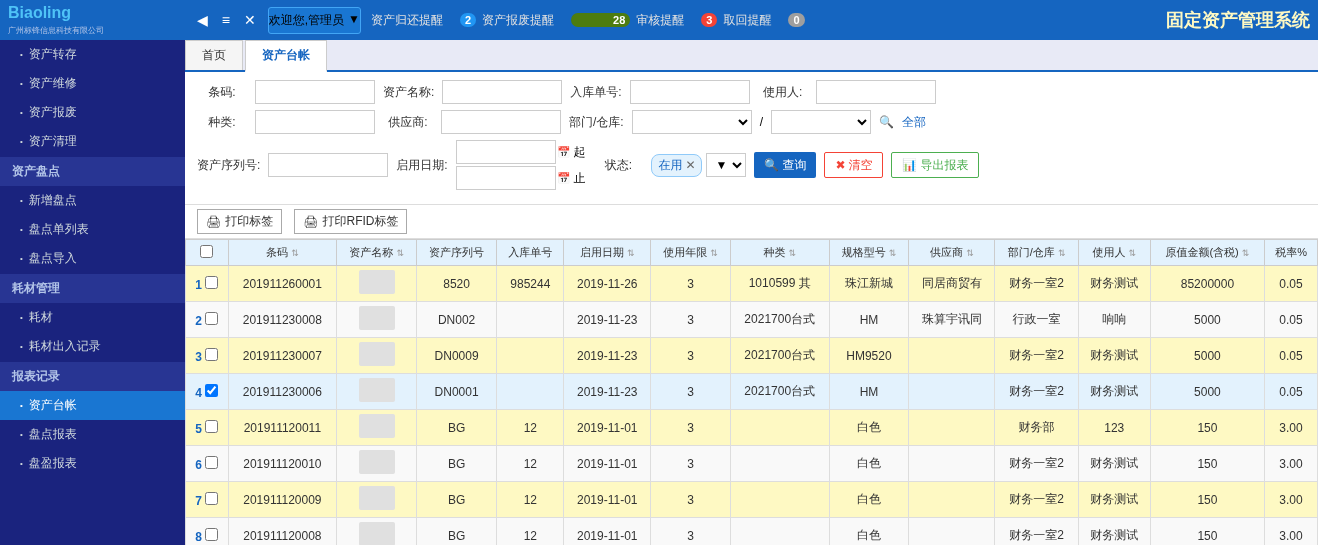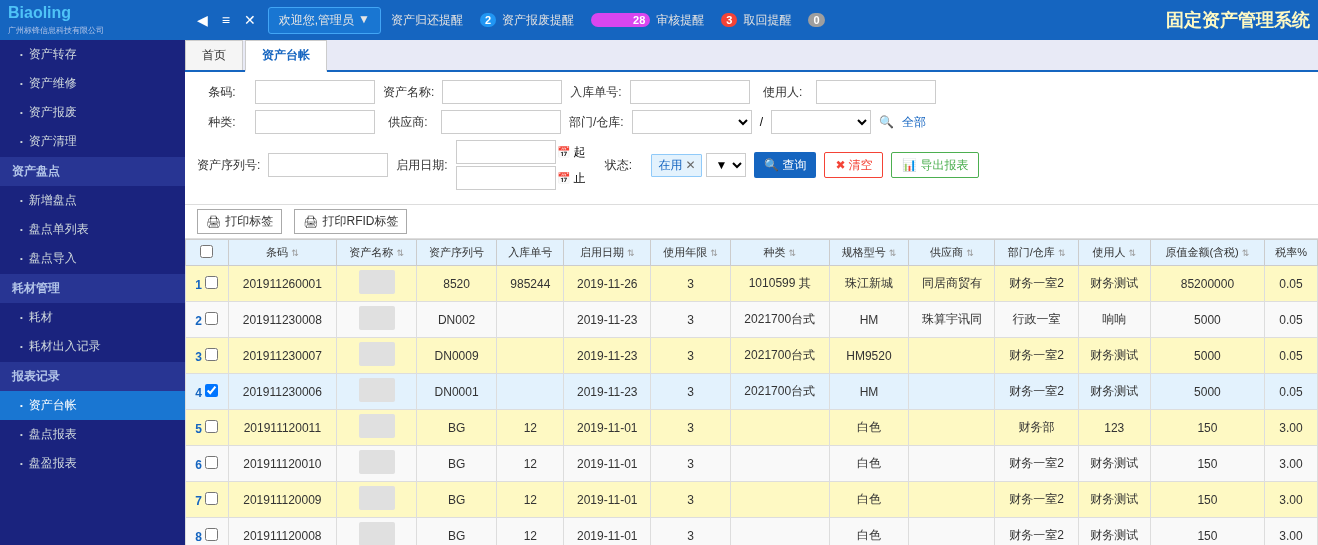--- a/index.html
+++ b/index.html
@@ -16,30 +16,30 @@
       padding: 0 8px;
       color: white;
       flex-shrink: 0;
     }
     .logo-area {
       display: flex; align-items: center; gap: 4px; width: 185px;
     }
     .nav-icons { display: flex; gap: 6px; margin-right: 8px; }
     .nav-icon-btn { color: white; background: none; border: none; cursor: pointer; font-size: 14px; padding: 2px 4px; }
     .welcome-btn {
-      background: #1976d2; border: 1px solid #42a5f5; color: #e5e5e5;
-      padding: 4px 10px; border-radius: 3px; cursor: pointer; display: flex; align-items: flex-start; gap: 4px;
+      background: #1976d2; border: 1px solid #42a5f5; color: #000000;
+      padding: 4px 0; border-radius: 3px; cursor: pointer; display: flex; align-items: flex-start; gap: 4px;
     }
     .nav-alerts { display: flex; gap: 6px; margin-left: 10px; align-items: center; }
     .alert-item { color: #e0e0e0; cursor: pointer; display: flex; align-items: center; gap: 17px; }
     .alert-badge {
       padding: 1px 5px; border-radius: 8px; font-size: 11px; font-weight: bold; color: white;
     }
     .badge-blue { background: #2196f3; }
-    .badge-orange { background: #d946ef; padding-left: 42px; }
+    .badge-orange { background: #4d7c0f; padding-left: 42px; }
     .badge-red { background: #f44336; }
     .badge-gray { background: #9e9e9e; }
     .app-title { margin-left: auto; color: #fef9c3; font-size: 18px; font-weight: bold; }
 
     
     .main-layout { display: flex; flex: 1; overflow: hidden; }
 
     
     .sidebar {
       width: 185px; background: #1a237e; color: white; flex-shrink: 0; overflow-y: auto;
@@ -86,21 +86,21 @@
     }
     .clear-btn {
       background: white; color: #f44336; border: 1px solid #f44336; padding: 4px 10px; cursor: pointer;
       border-radius: 2px; display: flex; align-items: center; gap: 3px; height: 26px;
     }
     .export-btn {
       background: white; color: #4caf50; border: 1px solid #4caf50; padding: 4px 10px; cursor: pointer;
       border-radius: 2px; display: flex; align-items: center; gap: 3px; height: 26px;
     }
     .status-tag {
-      background: #e3f2fd; border: 1px solid #90caf9; border-radius: 1px; padding: 2px 6px;
+      background: #e3f2fd; border: 1px solid #90caf9; border-radius: 8px; padding: 2px 6px;
       display: flex; align-items: center; gap: 3px; color: #1565c0;
     }
     .tag-close { cursor: pointer; color: #666; }
 
     .print-bar {
       background: white; padding: 4px 12px; border-bottom: 1px solid #ddd; display: flex; gap: 12px;
       flex-shrink: 0;
     }
     .print-btn {
       background: white; border: 1px solid #aaa; padding: 3px 8px; cursor: pointer;

